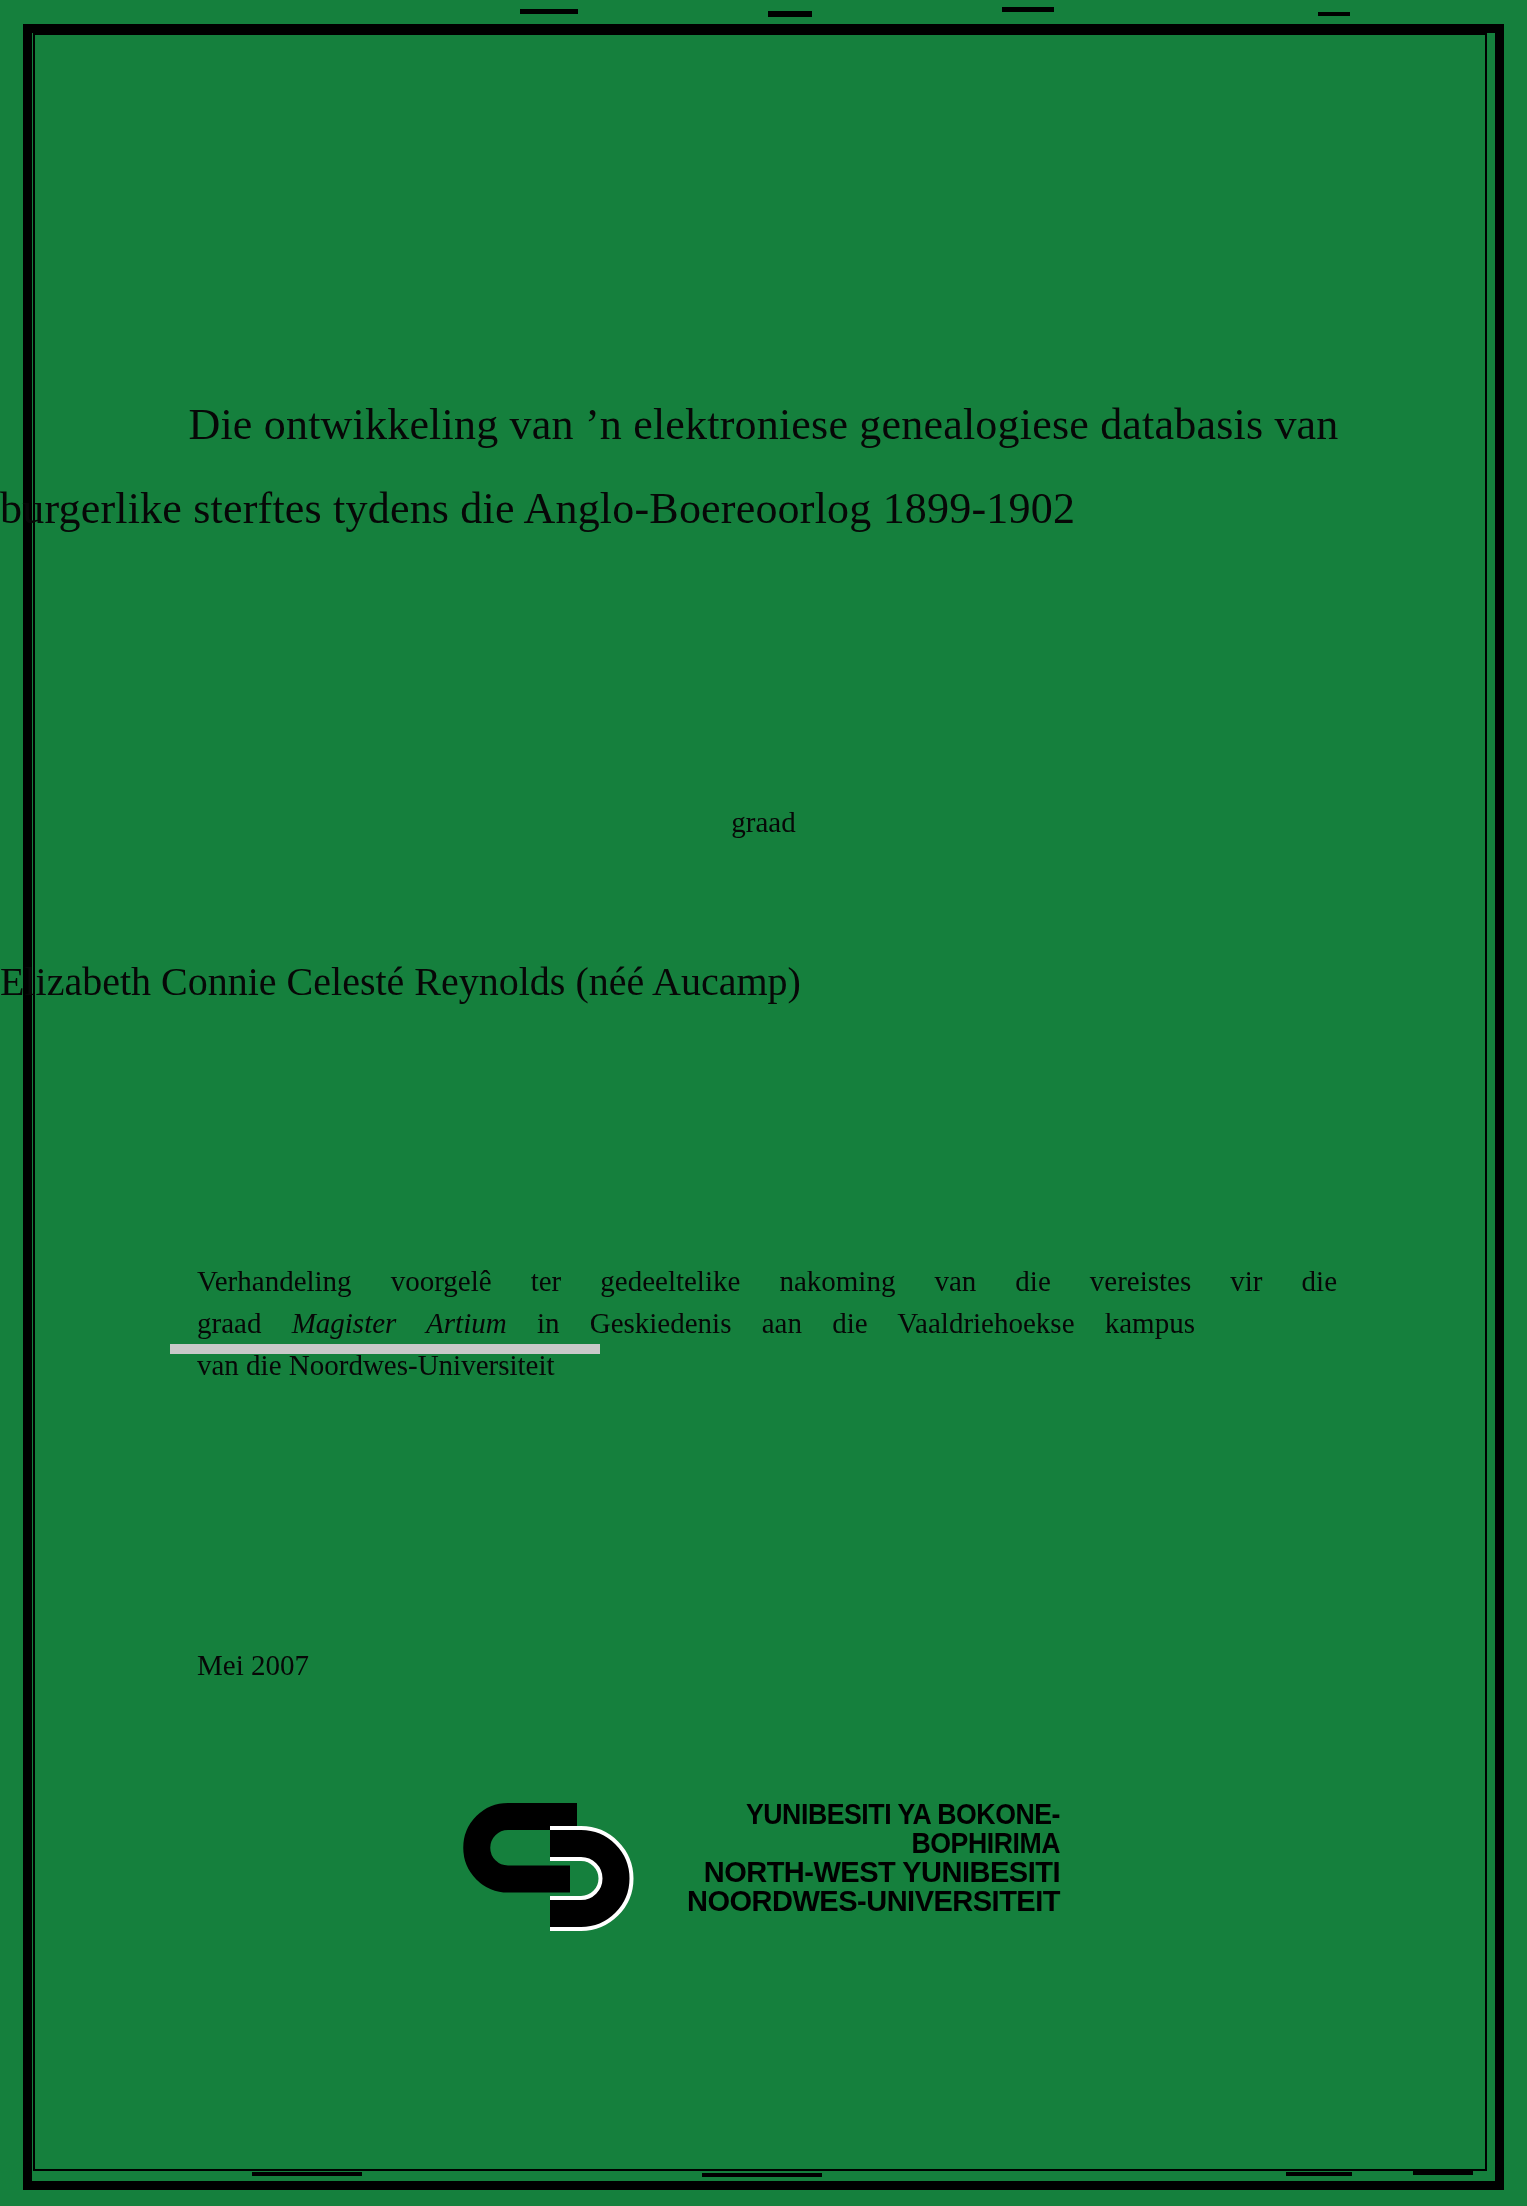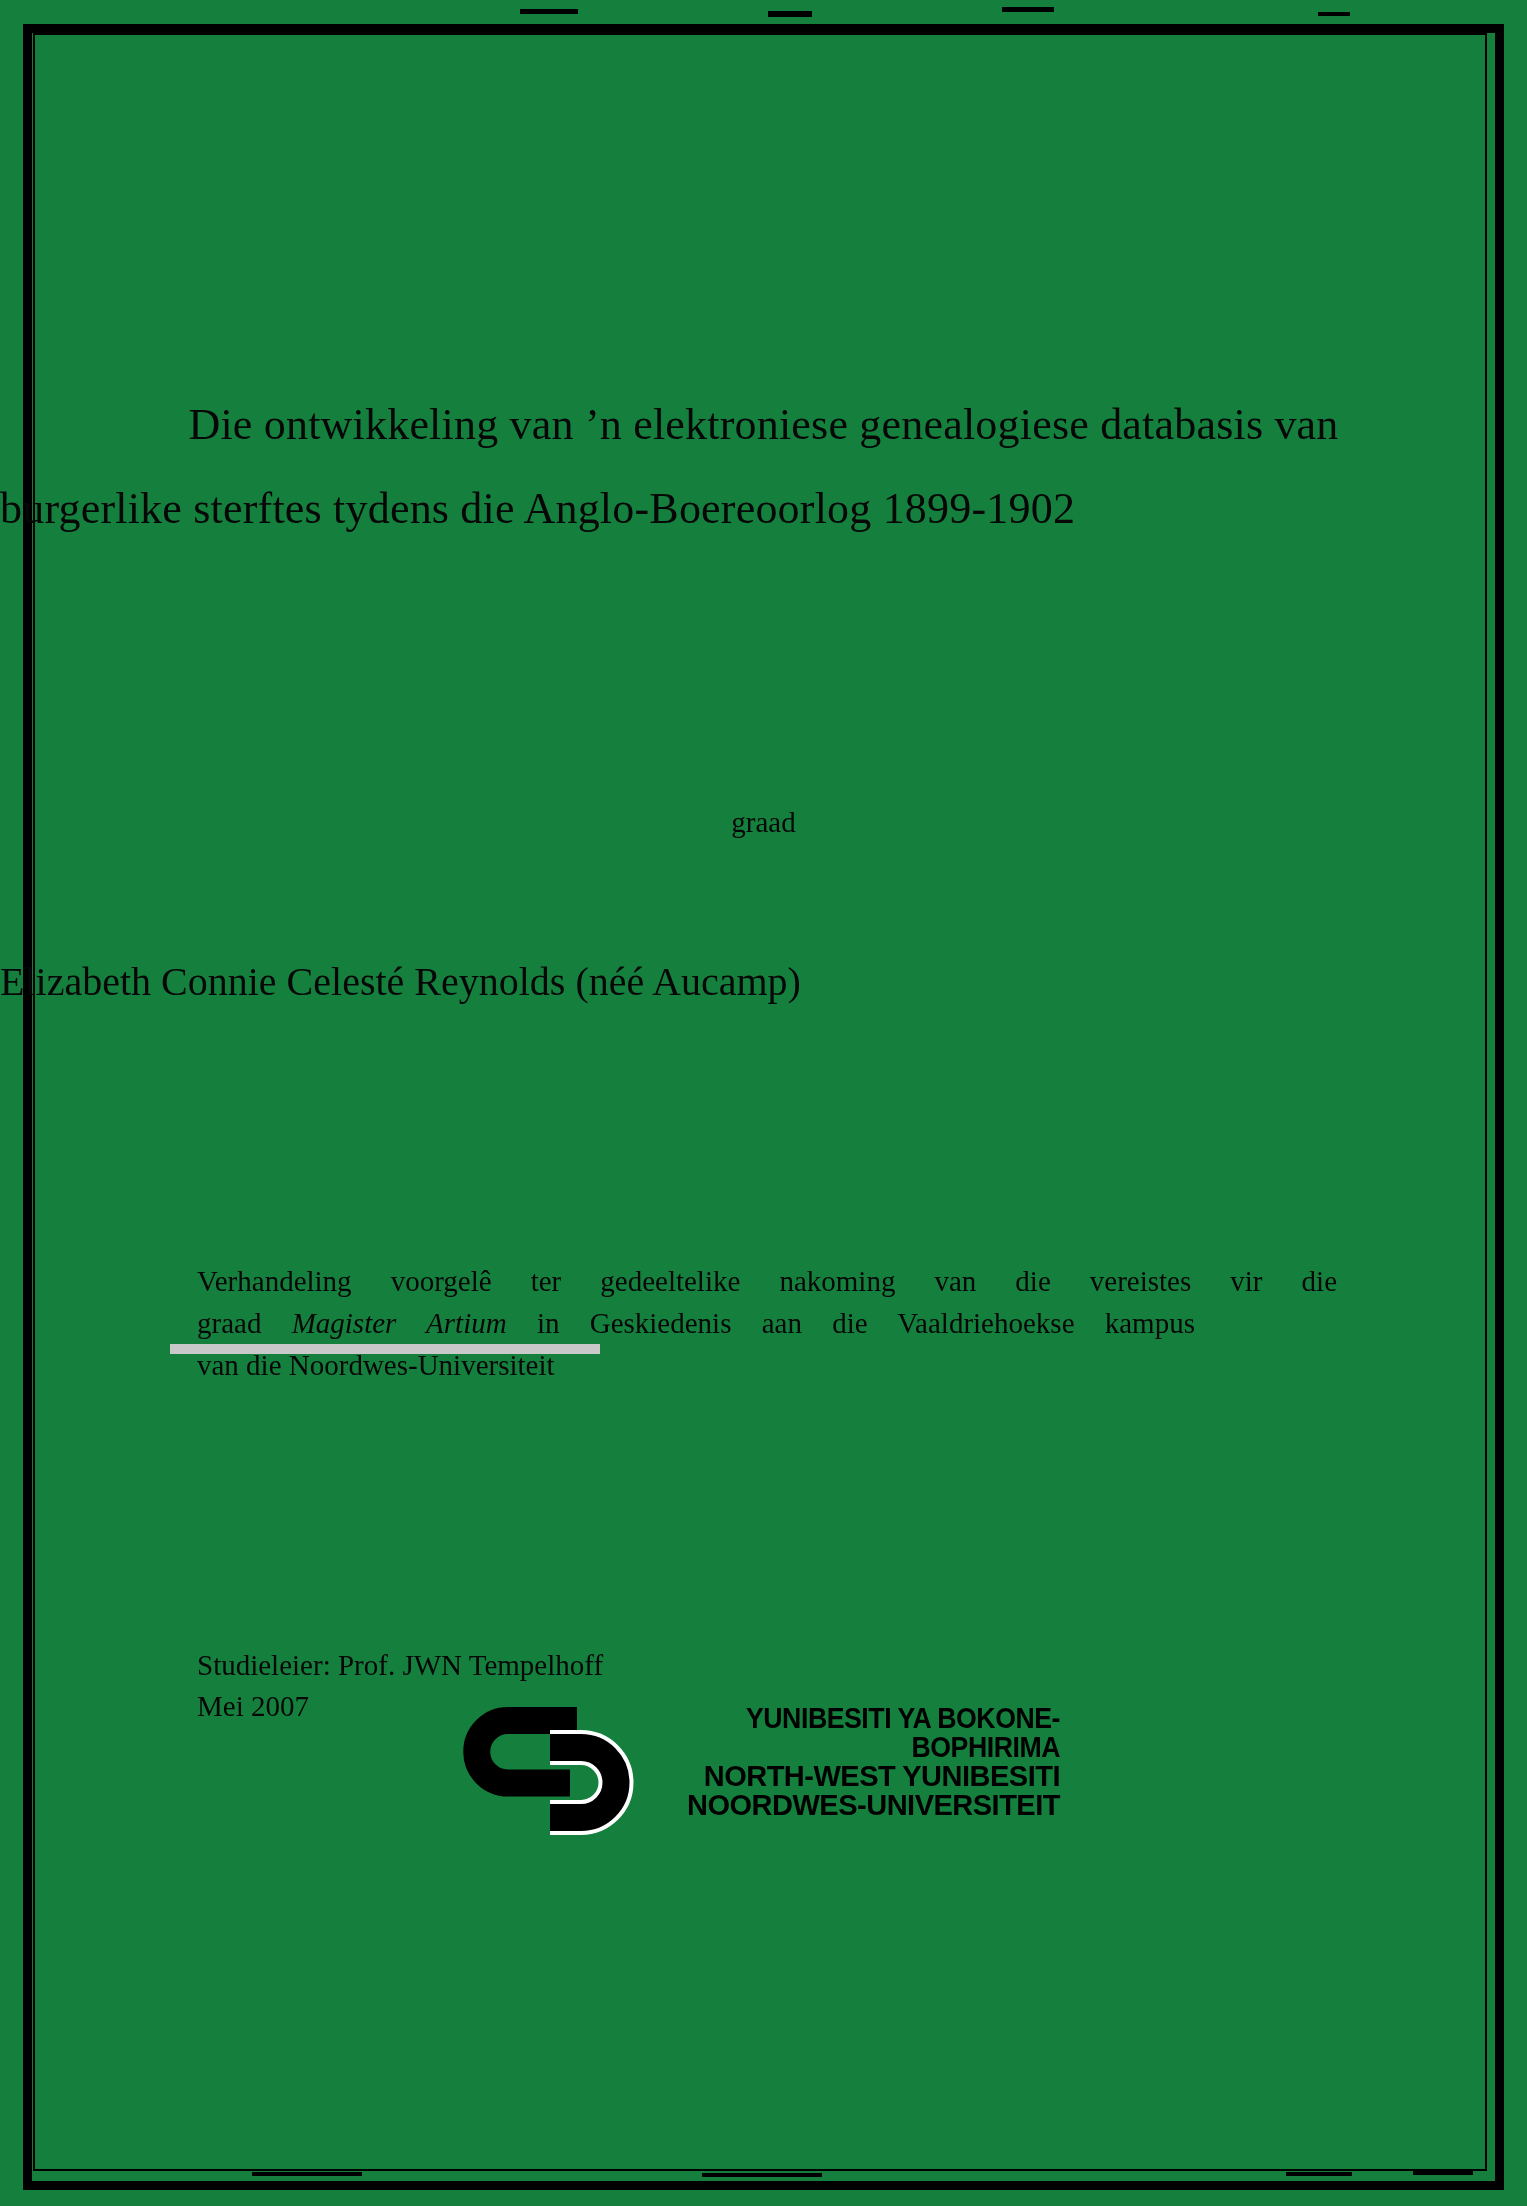--- a/index.html
+++ b/index.html
@@ -48,21 +48,21 @@
     position: absolute; left: 197px; top: 1226px; width: 1140px;
     font-size: 29px; line-height: 42px; margin-top: 34px;
   }
   .st-line1 { text-align: justify; text-align-last: justify; }
   .st-line2 { word-spacing: 23px; }
   .st-line2 .it { font-style: italic; }
   .supervisor-block {
     position: absolute; left: 197px; top: 1645px;
     font-size: 29px; line-height: 41px;
   }
-  .logo { position: absolute; left: 446px; top: 1696px; width: 640px; height: 165px; }
+  .logo { position: absolute; left: 446px; top: 1792px; width: 640px; height: 165px; }
   .logo-mark { position: absolute; left: 0; top: 0; }
   .logo-text {
     position: absolute; left: 154px; top: 8px; width: 460px;
     text-align: right;
     font-family: "Liberation Sans", "DejaVu Sans", sans-serif;
     font-weight: 700; font-size: 29px; line-height: 29px;
     letter-spacing: -0.5px; color: #000;
   }
   .logo-text .squeeze { display: inline-block; transform: scaleX(0.92); transform-origin: 100% 50%; }
 </style>
@@ -91,21 +91,20 @@
 
   <div class="author">Elizabeth Connie Celesté Reynolds (néé Aucamp)</div>
 
   <div class="statement">
     <div class="st-line1">Verhandeling voorgelê ter gedeeltelike nakoming van die vereistes vir die</div>
     <div class="st-line2"><span>graad </span><span class="it">Magister Artium</span><span> in Geskiedenis aan die Vaaldriehoekse kampus</span></div>
     <div class="st-line3">van die Noordwes-Universiteit</div>
   </div>
 
   <div class="supervisor-block">
-    <div>Studieleier: Prof. JWN Tempelhoff</div>
     <div>Mei 2007</div>
   </div>
 
   <div class="logo">
     <svg class="logo-mark" width="200" height="155" viewBox="0 0 200 155" xmlns="http://www.w3.org/2000/svg">
 
       <path d="M 131 24.5 H 62 A 31.25 31.25 0 0 0 62 87 H 124" fill="none" stroke="#000" stroke-width="27" stroke-linecap="butt"></path>
 
       <path d="M 104 51.5 H 135 A 35 35 0 0 1 135 121.5 H 104" fill="none" stroke="#fff" stroke-width="35" stroke-linecap="butt"></path>
 

